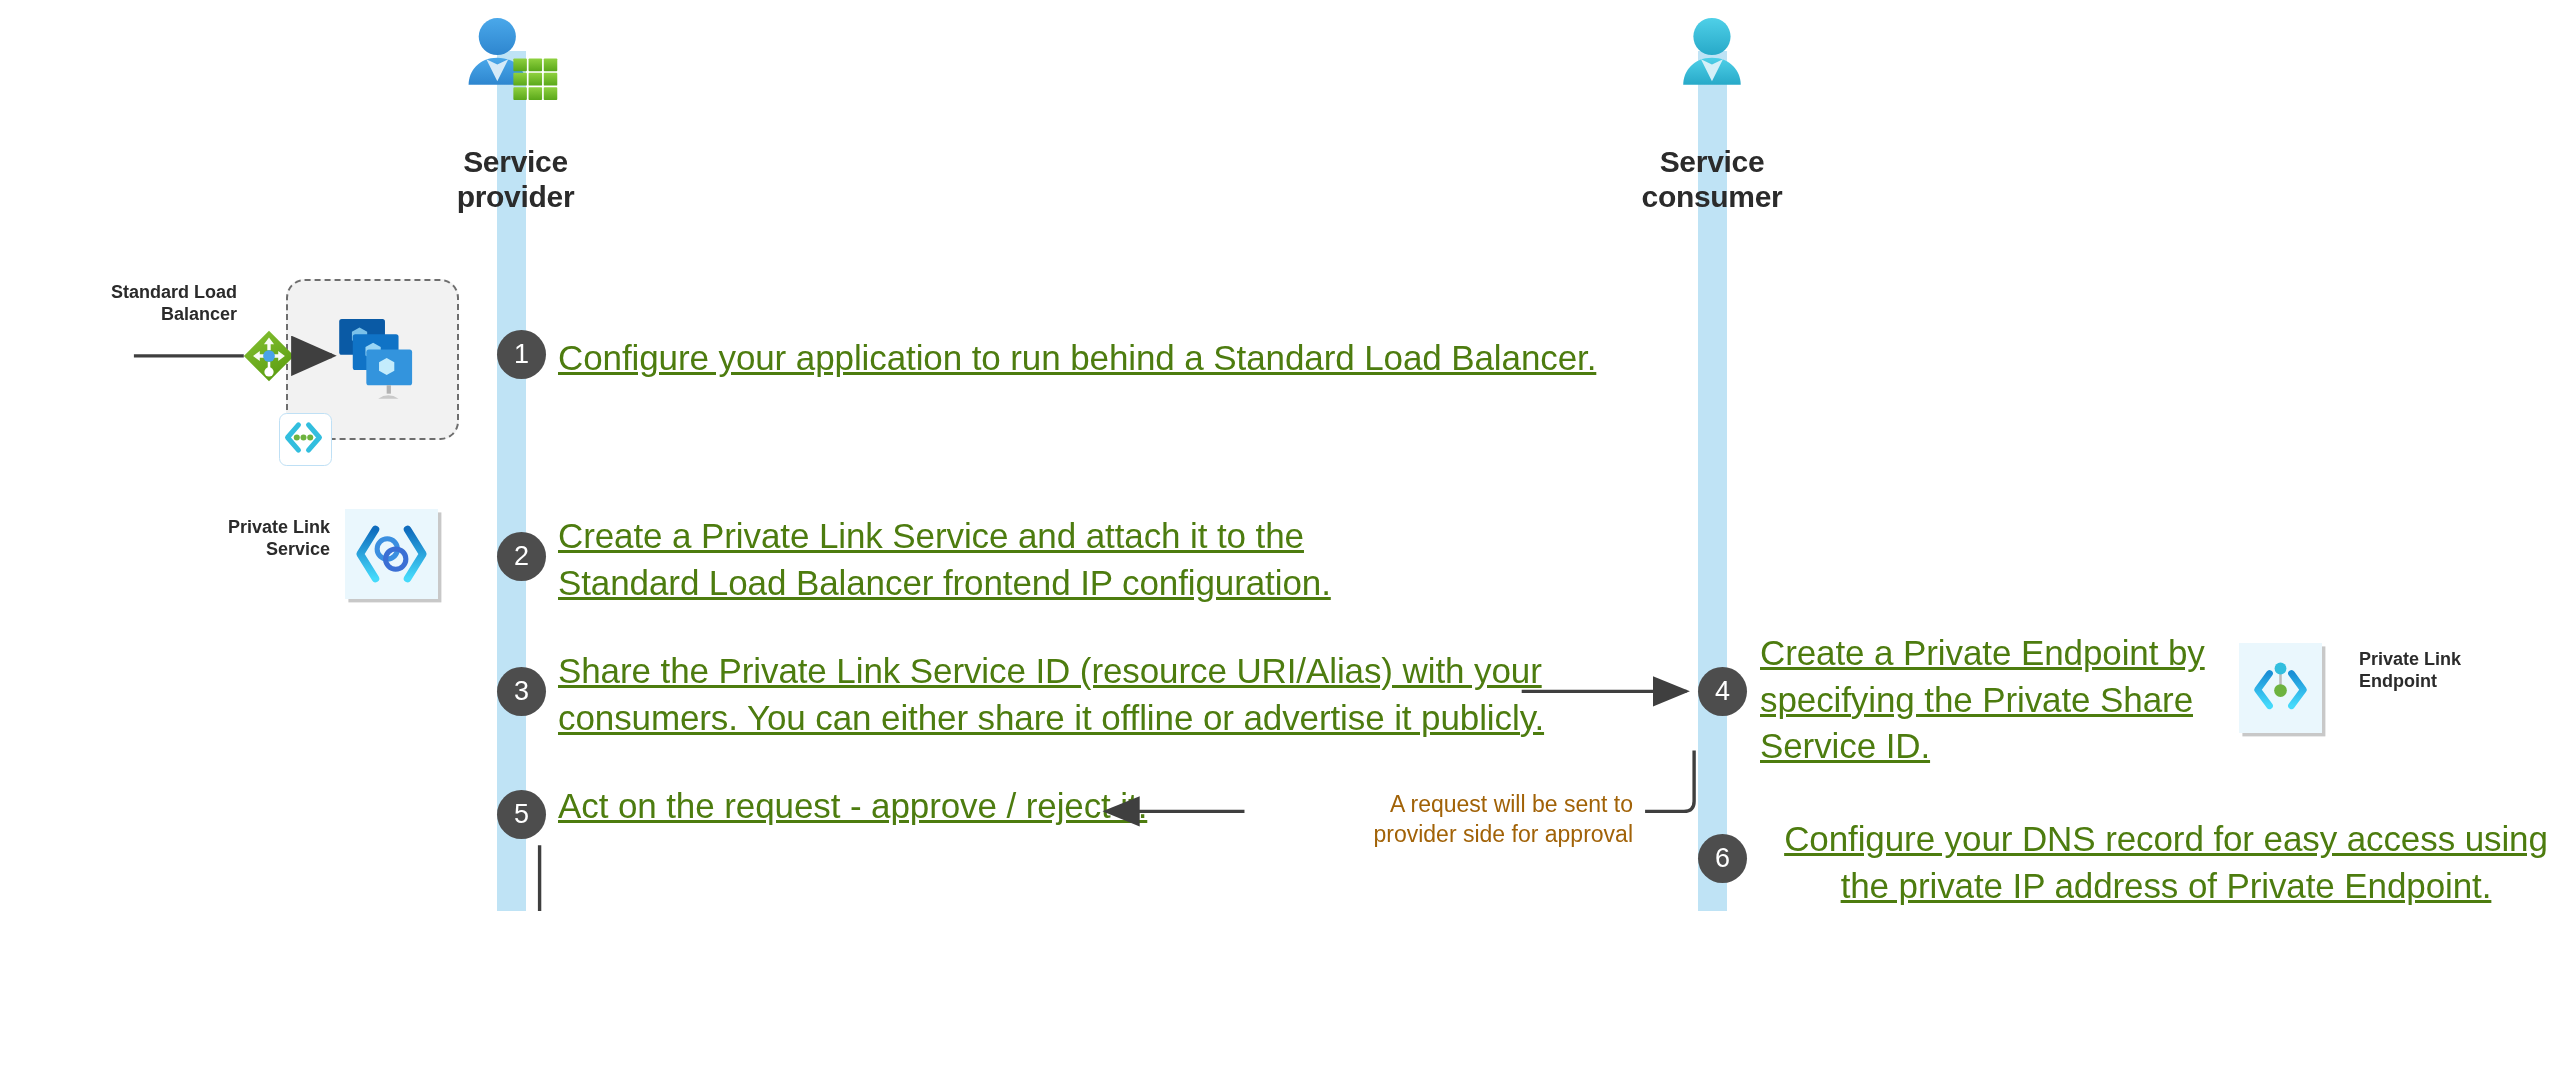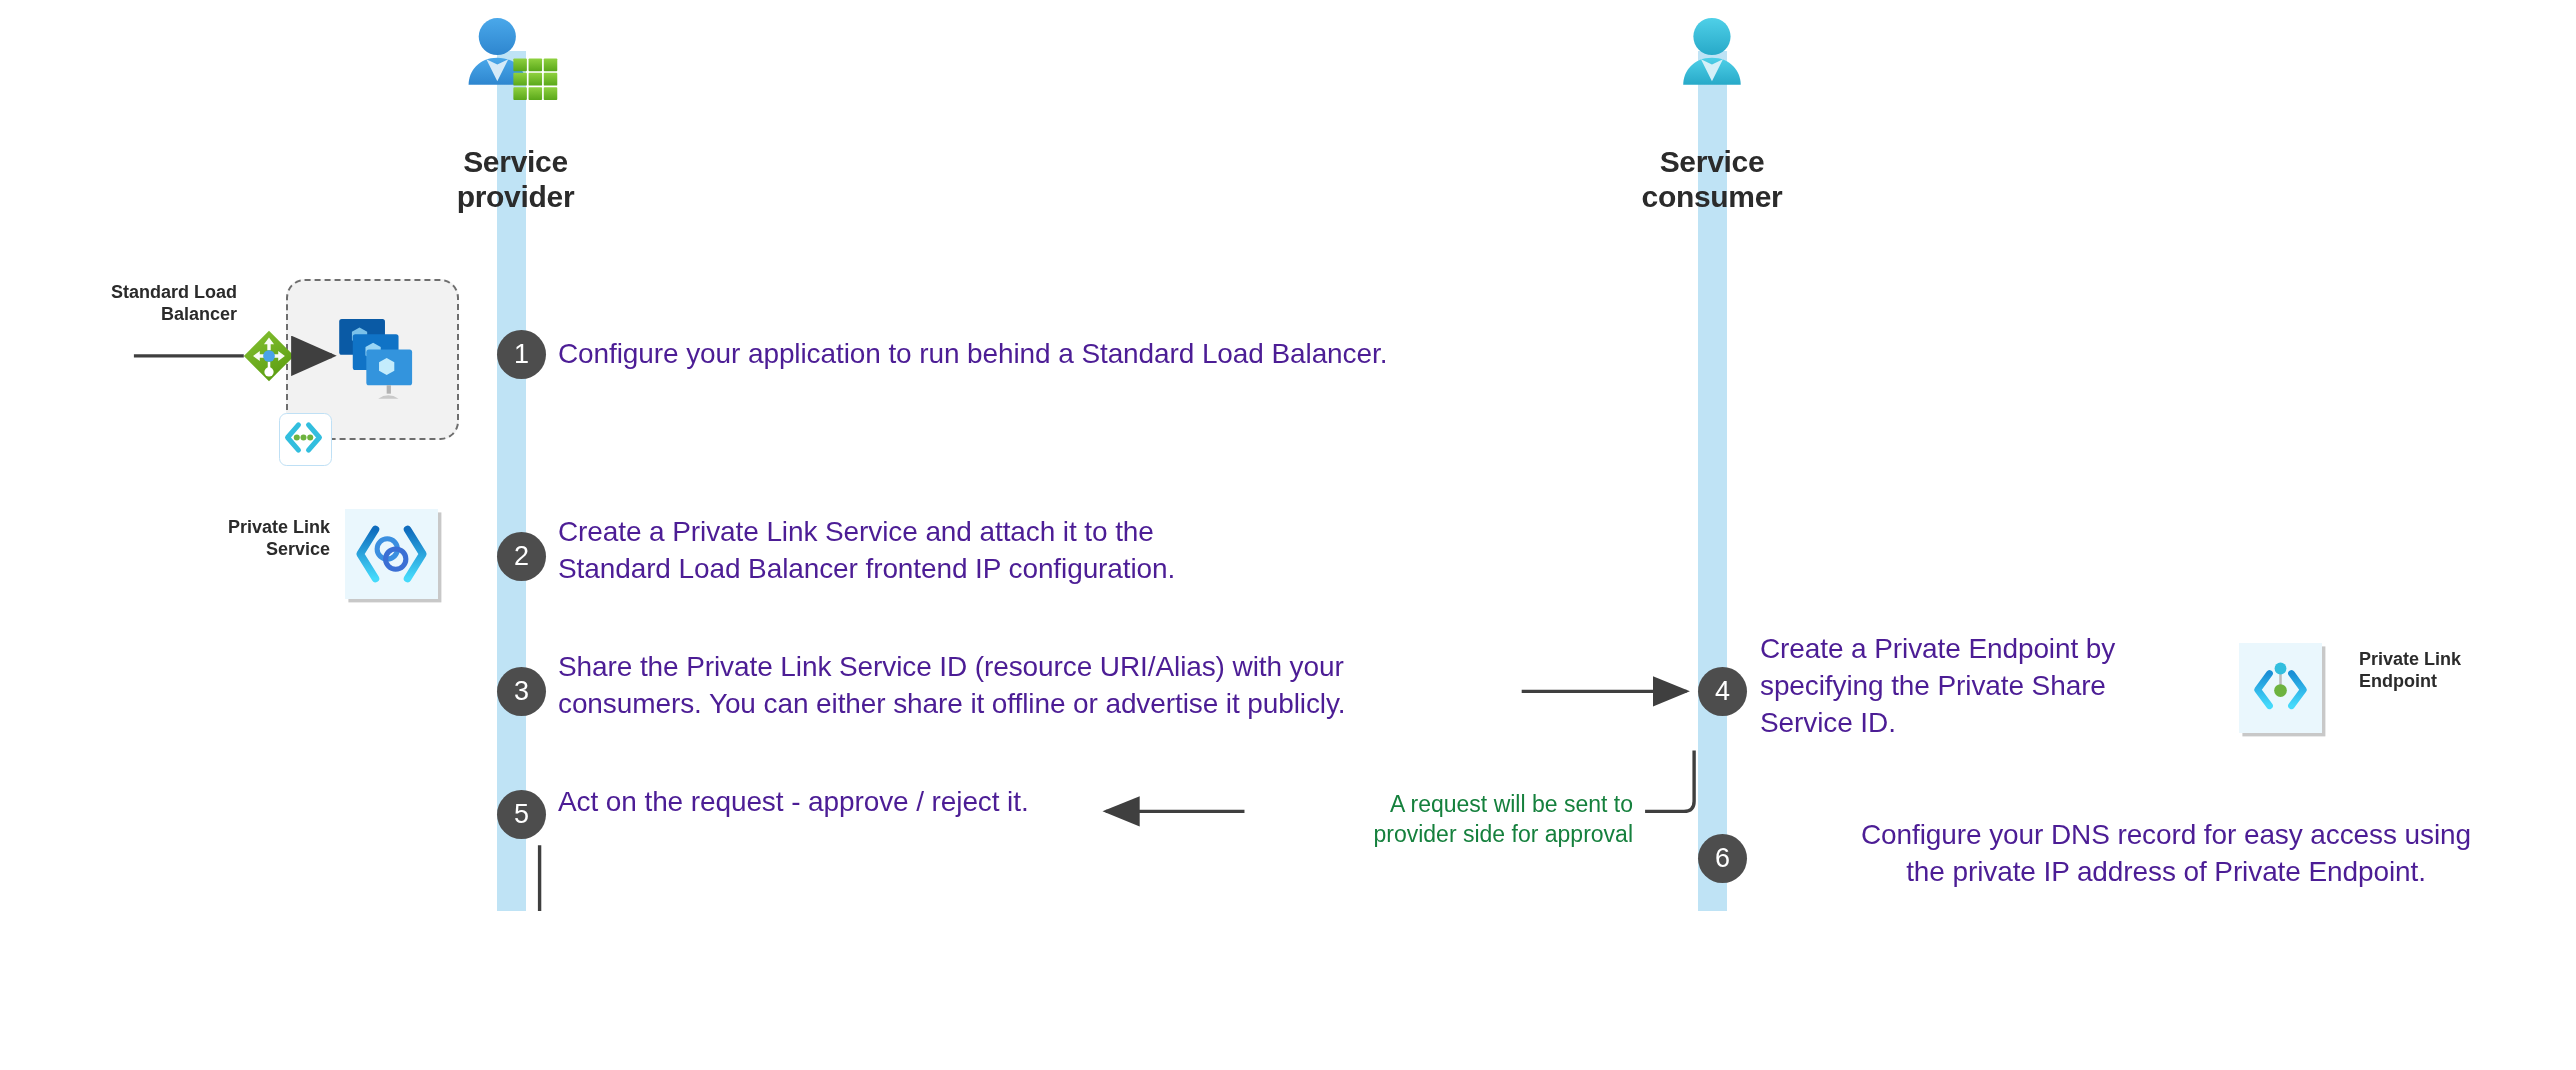--- a/index.html
+++ b/index.html
@@ -50,45 +50,46 @@
     border-radius: 50%;
     background: #4d4d4d;
     color: #ffffff;
     font-size: 27px;
     line-height: 49px;
     text-align: center;
     font-family: "Liberation Sans", sans-serif;
   }
   .step-text {
     position: absolute;
-    font-size: 28px;
+    font-size: 35px;
     line-height: 1.33;
-    color: #4c1d95;
+    color: #4d7c0f;
     white-space: pre-line;
     letter-spacing: -0.1px;
+    text-decoration: underline;
   }
 
   
   .res-label {
     position: absolute;
     font-weight: bold;
     font-size: 18px;
     line-height: 1.2;
     color: #2b2b2b;
     text-align: right;
     white-space: pre-line;
   }
   .res-label.left-align { text-align: left; }
 
   
   .annot {
     position: absolute;
     font-size: 23px;
     line-height: 1.3;
-    color: #15803d;
+    color: #a16207;
     white-space: pre-line;
   }
   .annot.right { text-align: right; }
 
   
   #vnet-box {
     position: absolute;
     left: 286px;
     top: 279px;
     width: 173px;

